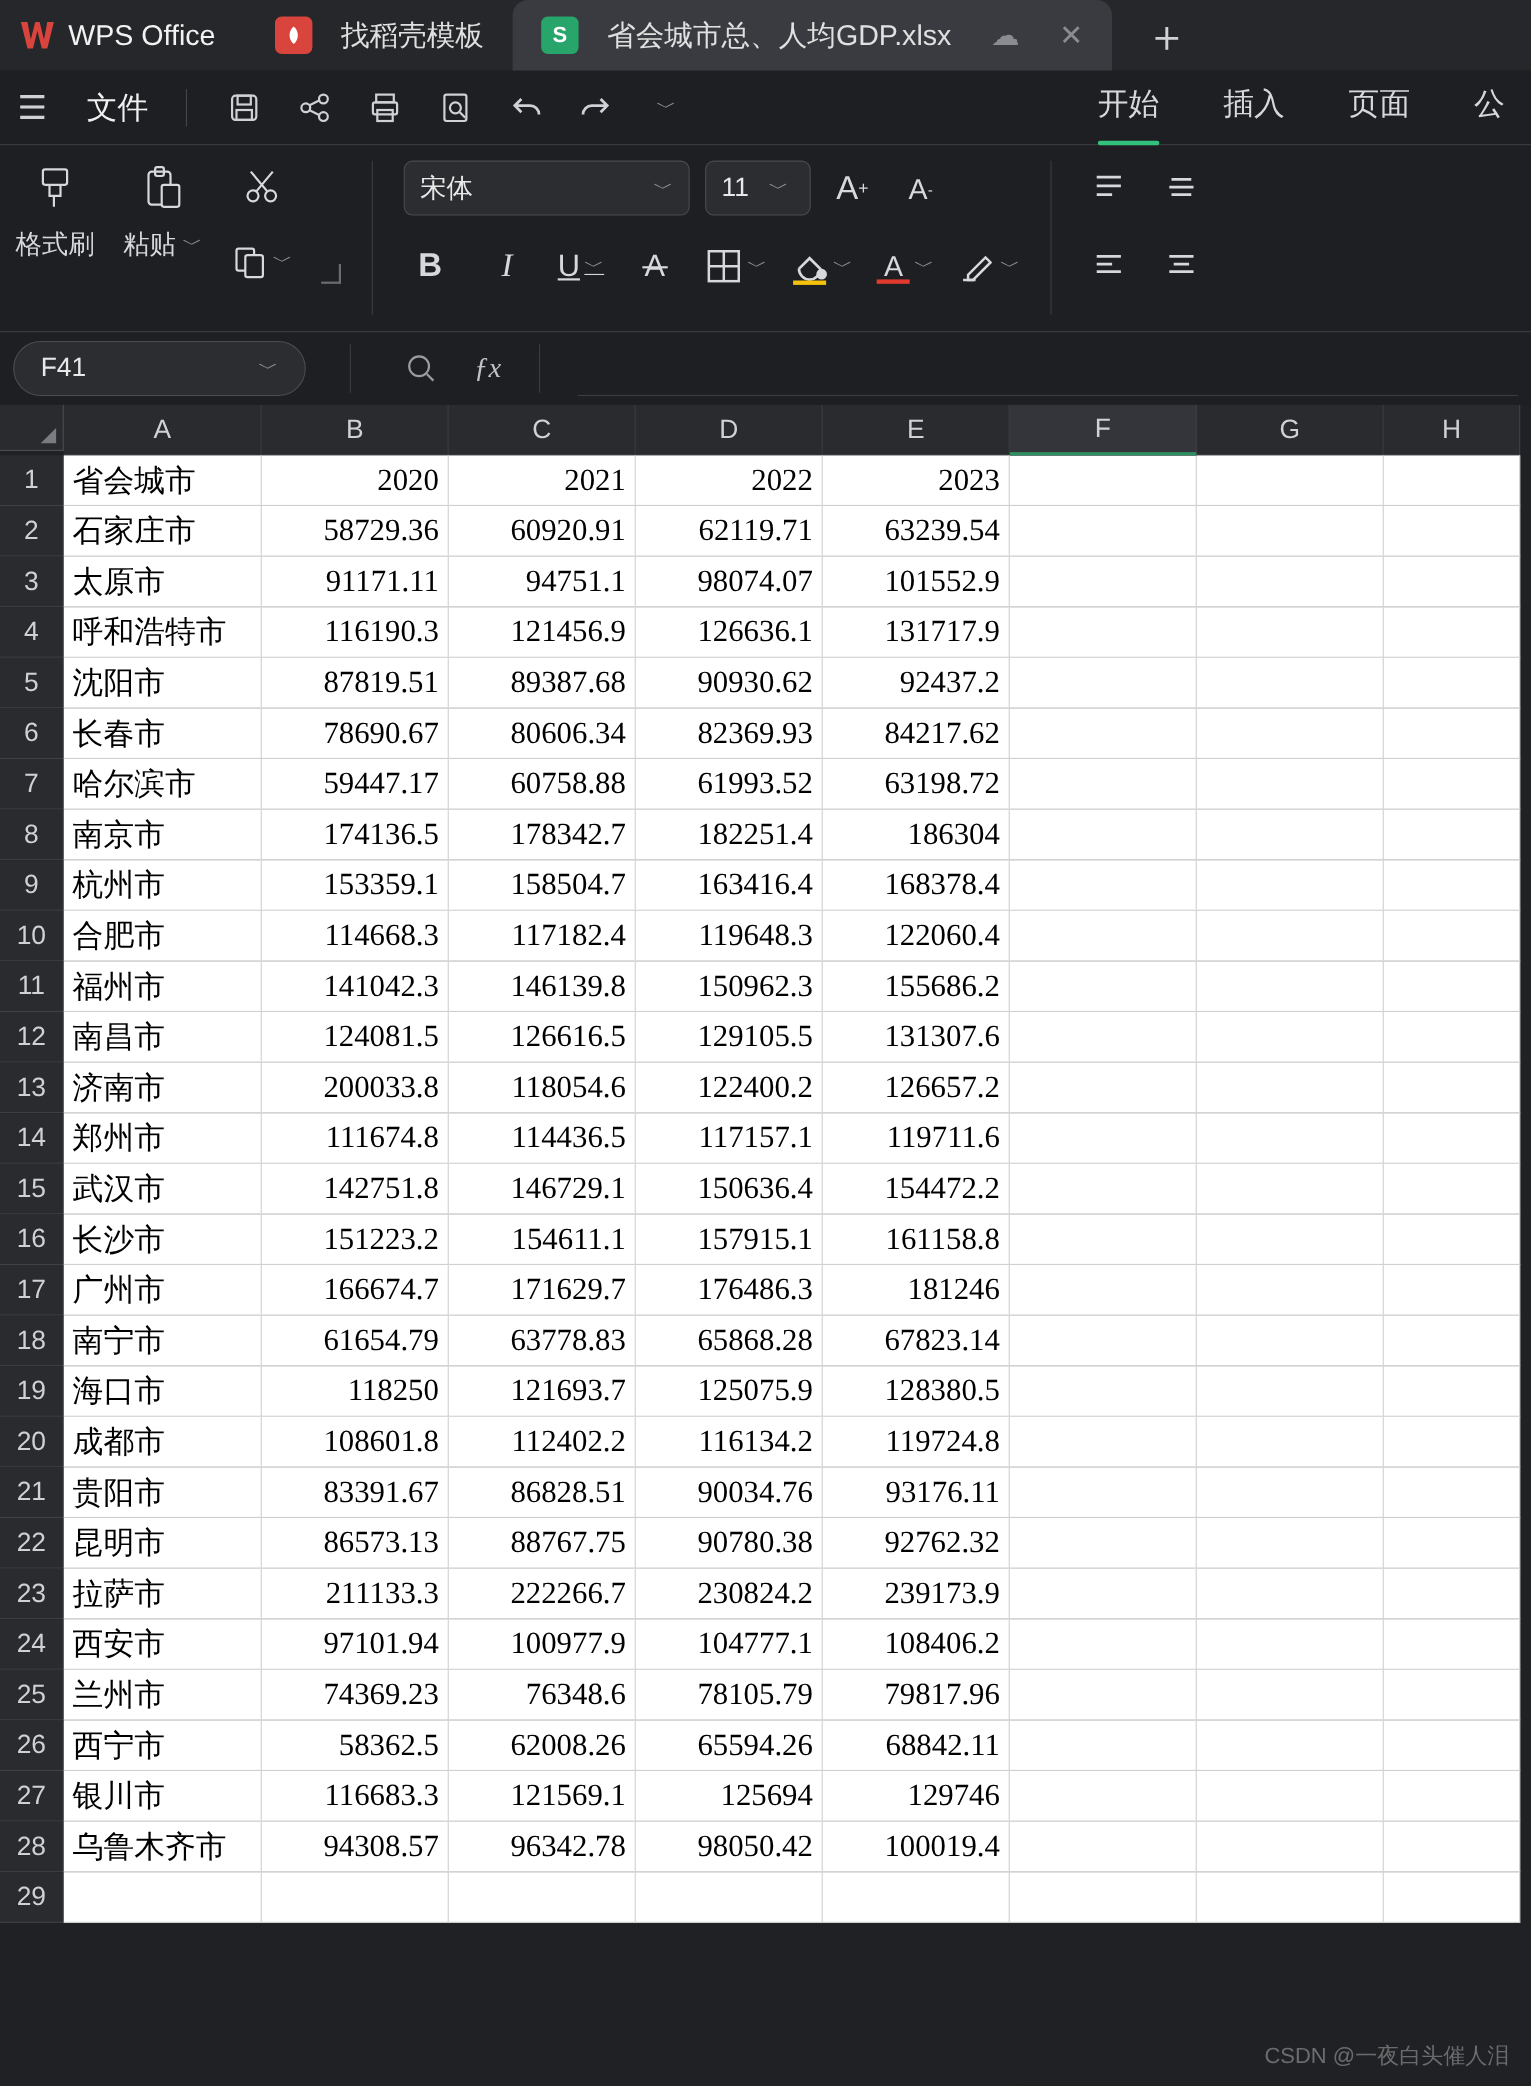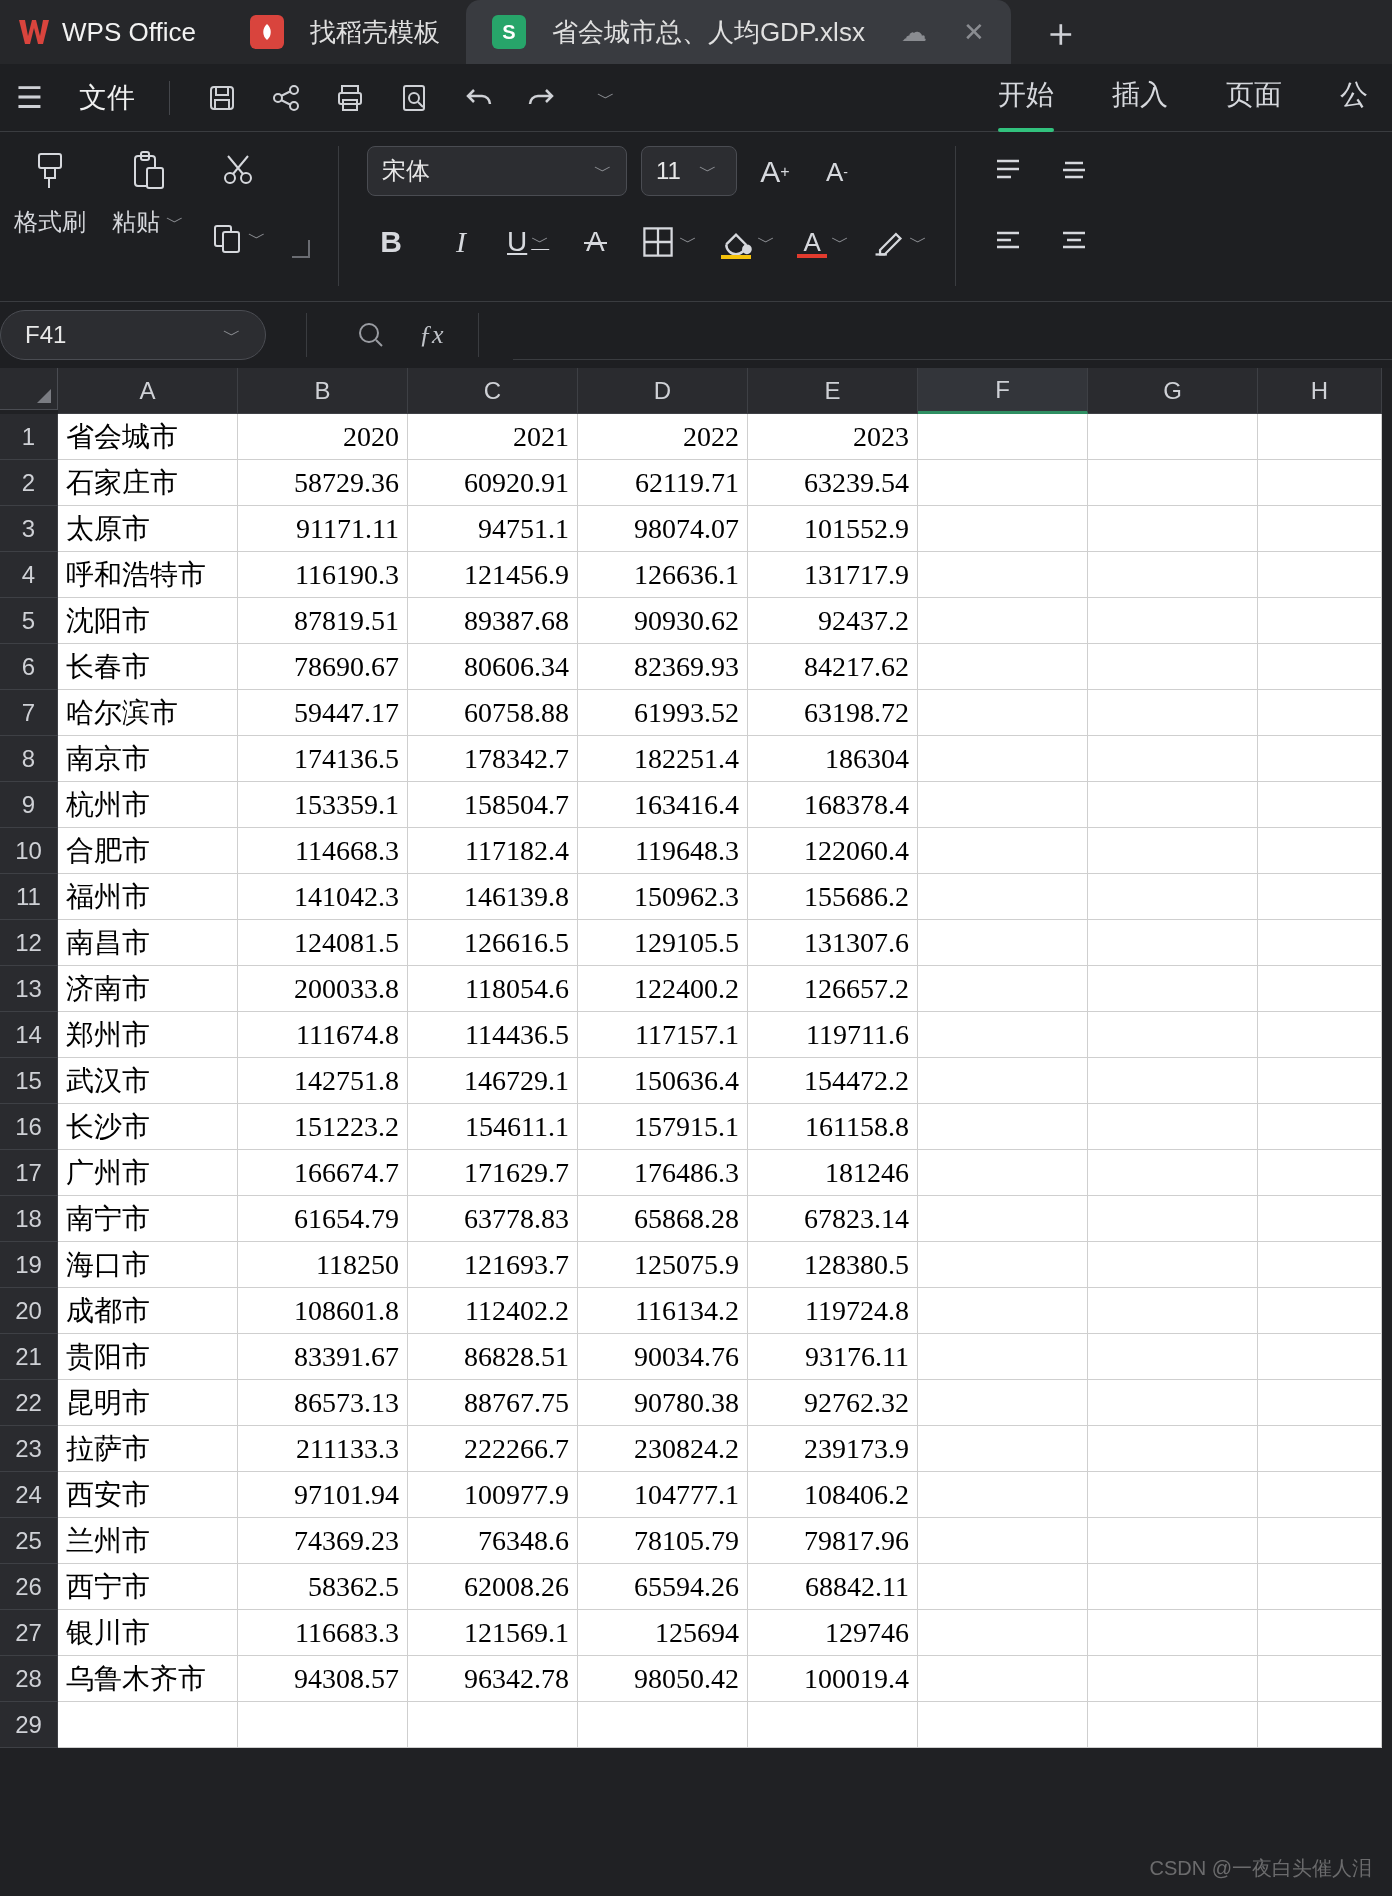--- a/index.html
+++ b/index.html
@@ -82,21 +82,21 @@
   .color-bar { width:30px; height:4px; margin-top:-4px;}
   .align-col { display:flex; flex-direction:column; gap:22px;}
   .align-row { display:flex; gap:18px;}
   .corner {
     position:absolute; right:6px; bottom:6px; width:18px; height:18px;
     border-right:2px solid #6a6c72; border-bottom:2px solid #6a6c72;
   }
   .ribbon-section { position:relative; padding-bottom:8px;}
   
   .formula-bar {
-    height: 66px; display:flex; align-items:center; gap:30px; padding:8px 0;
+    height: 66px; display:flex; align-items:center; gap:30px; padding:8px 12px;
   }
   .name-box {
     width:266px; height:50px; background:#2c2d31; border:1px solid #4a4c52;
     border-radius:26px; display:flex; align-items:center; justify-content:space-between;
     padding:0 24px; font-size:24px; color:#e8e8e8;
   }
   .fx-box { display:flex; align-items:center; gap:24px;}
   .fx-label { font-size:26px; font-style:italic; color:#bfc2c8; font-family: "Times New Roman", serif;}
   .fx-input { flex:1; height:50px; border-bottom:1px solid #3a3c40;}
   .fx-divider { width:1px; height:44px; background:#3a3c40; margin:0 10px;}

